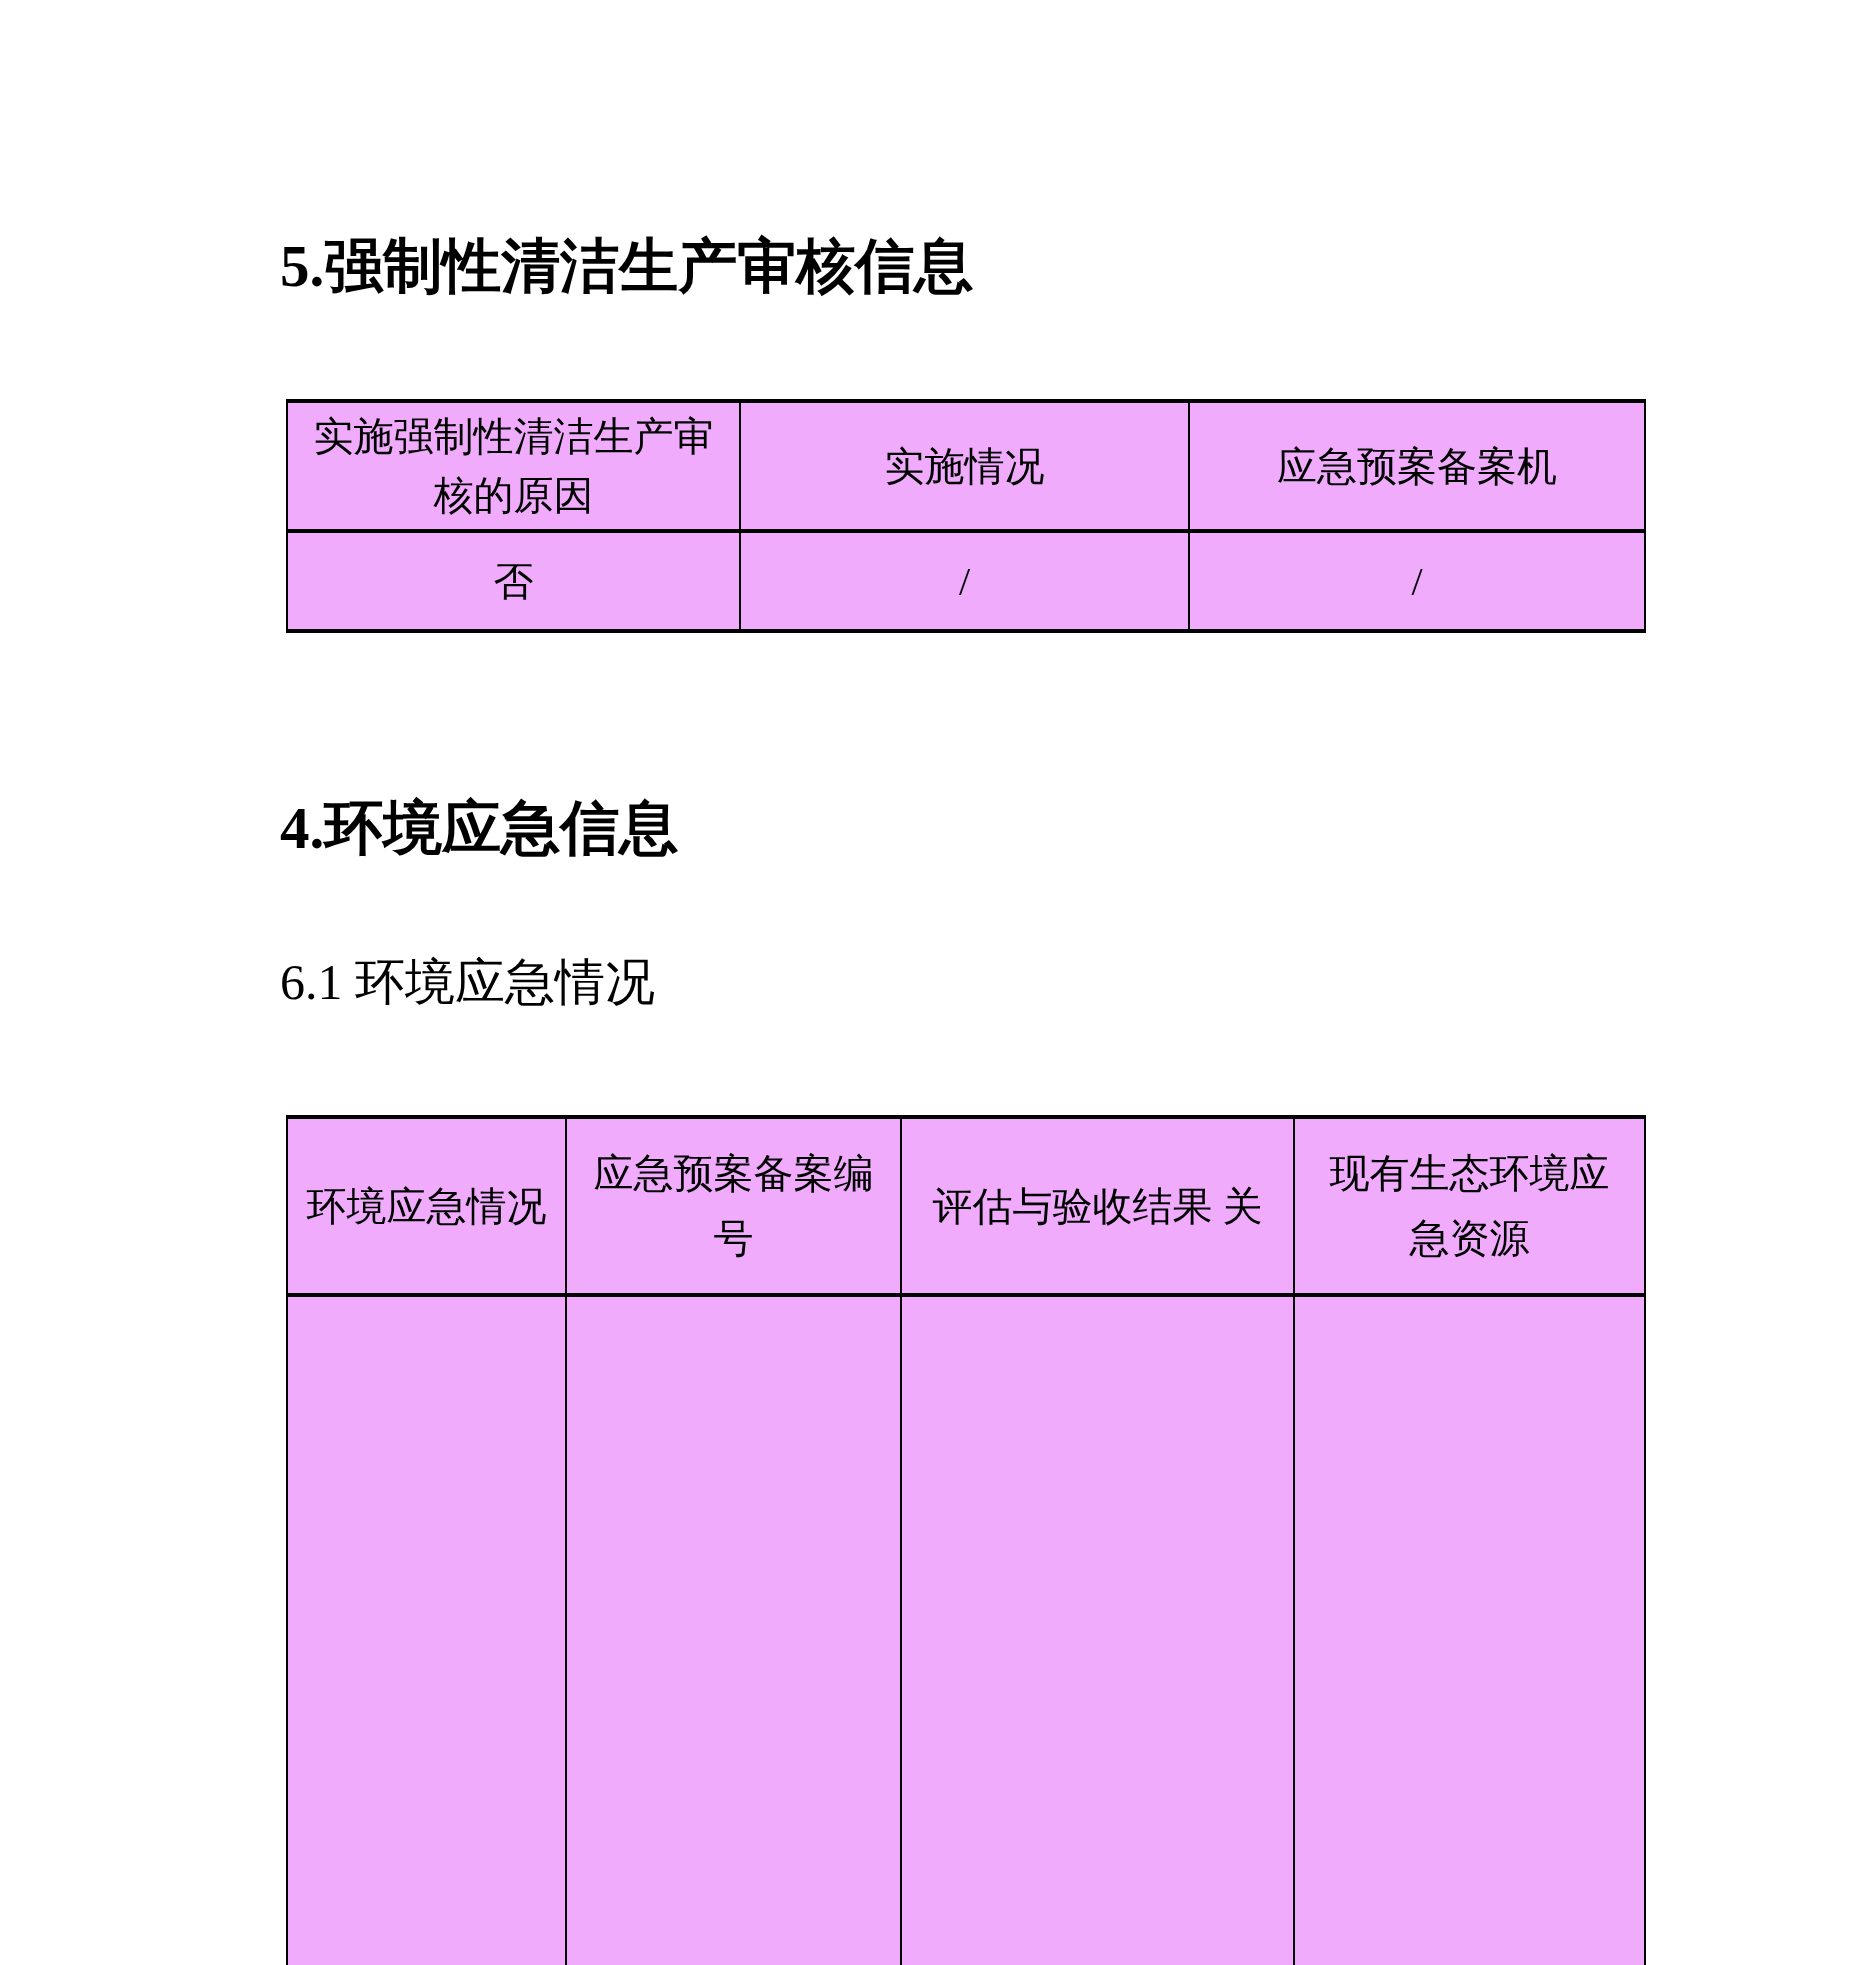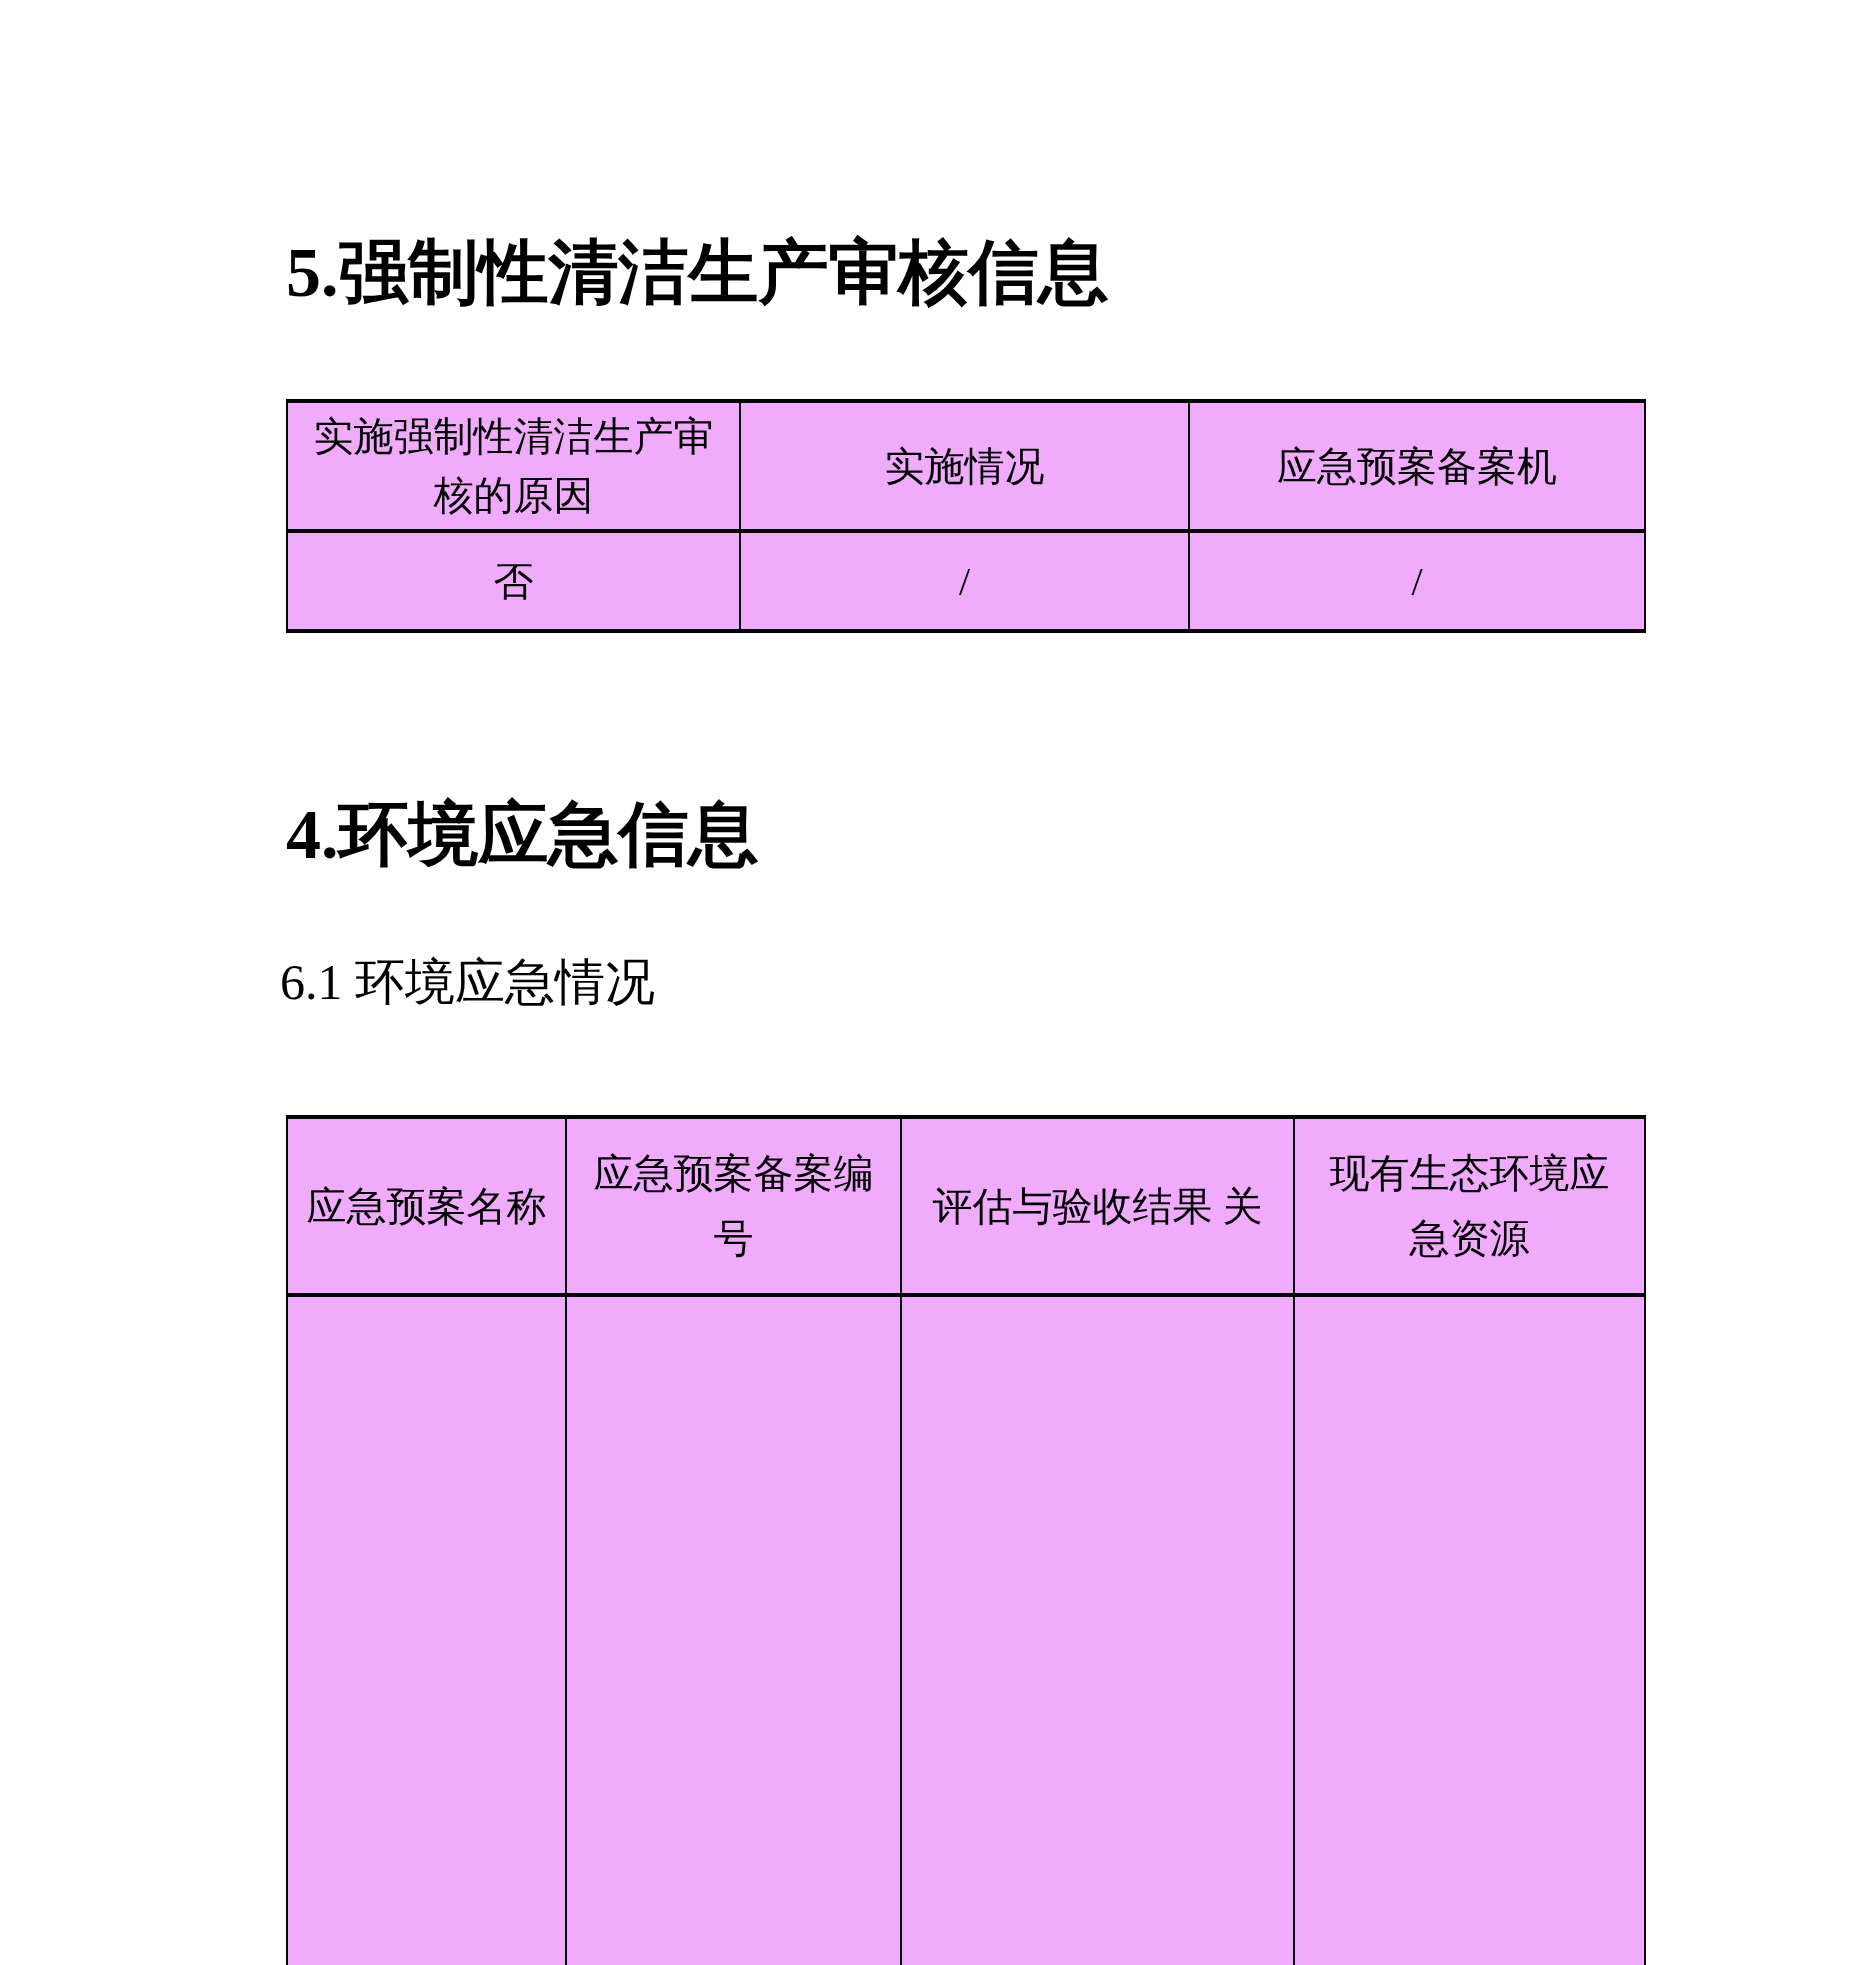--- a/index.html
+++ b/index.html
@@ -8,22 +8,22 @@
     position: relative;
     width: 1872px;
     height: 2647px;
     overflow: hidden;
     color: #000000;
     font-family: "Liberation Serif", "DejaVu Serif", serif;
   }
 
   .h-section {
     position: absolute;
-    left: 286px;
-    font-size: 70px;
+    left: 280px;
+    font-size: 59px;
     font-weight: 700;
     line-height: 1.15;
     white-space: nowrap;
   }
   #sec5-heading { top: 233px; }
   #sec6-heading { top: 795px; }
   .h-subsection {
     position: absolute;
     left: 280px;
     top: 954px;
@@ -95,21 +95,21 @@
 
 <table id="em-table">
   <colgroup>
     <col style="width:279px">
     <col style="width:335px">
     <col style="width:393px">
     <col style="width:351px">
   </colgroup>
   <thead>
     <tr>
-      <th>应急预案名称</th>
+      <th>环境应急情况</th>
       <th class="pad-wide">应急预案备案编号</th>
       <th>评估与验收结果 关</th>
       <th class="pad-wide">现有生态环境应急资源</th>
     </tr>
   </thead>
   <tbody>
     <tr>
       <td></td>
       <td></td>
       <td></td>

